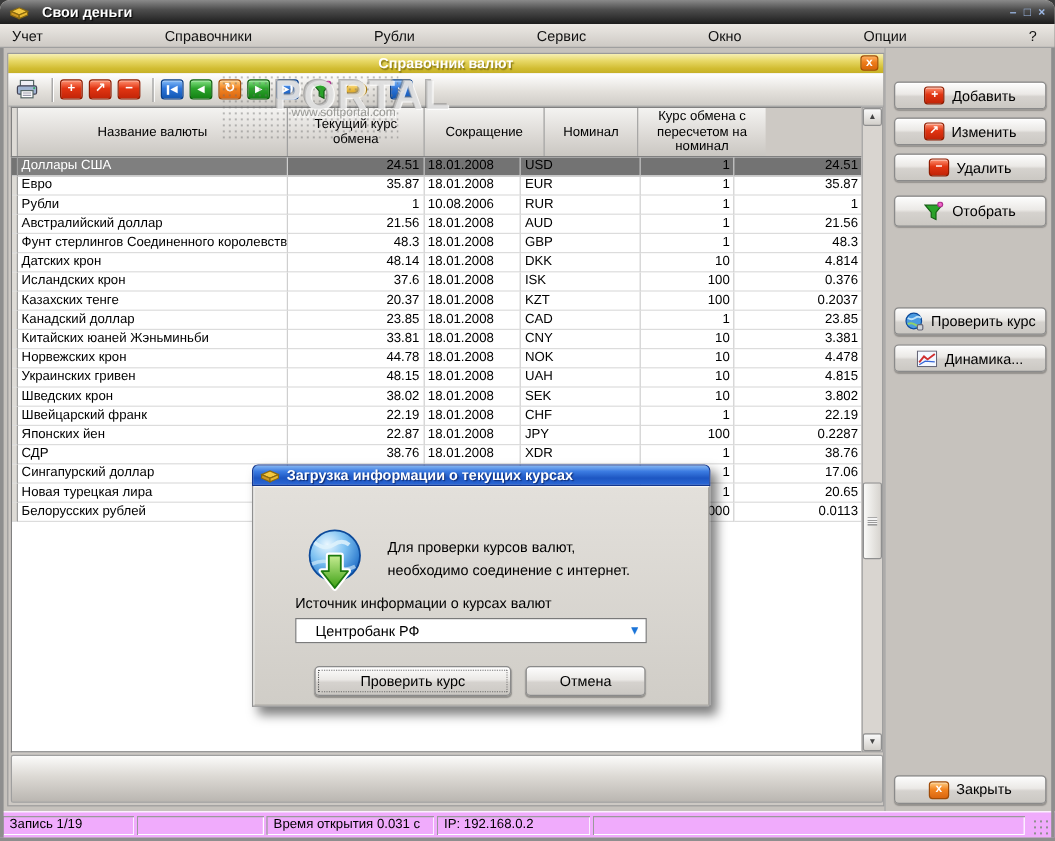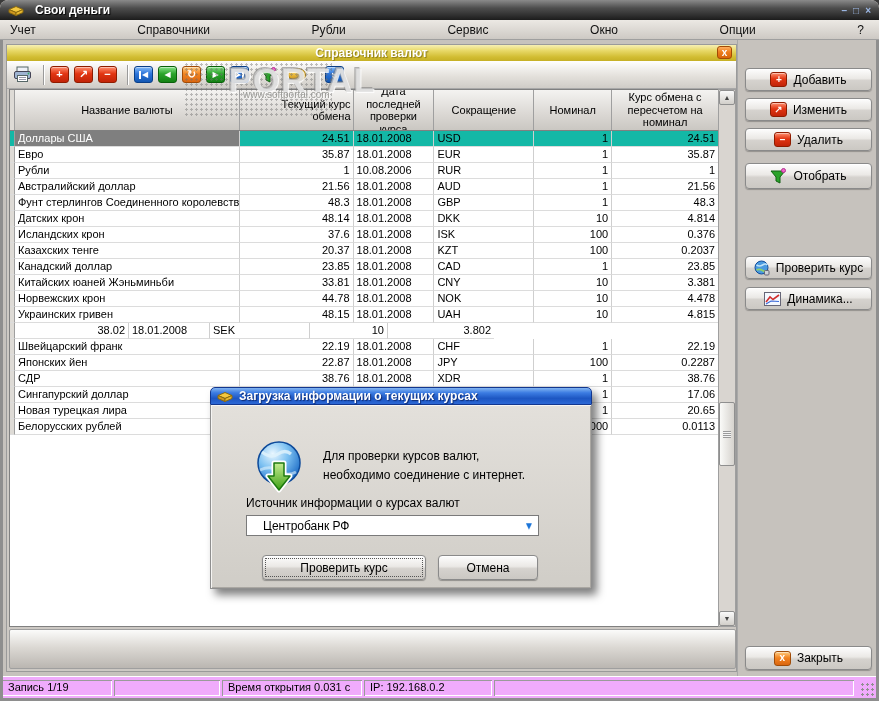--- a/index.html
+++ b/index.html
@@ -53,23 +53,23 @@
   .ghead{position:absolute;left:2px;top:44px;width:709px;height:42px;display:flex;border:1px solid #808080;border-right:none;}
   .hcell{background:linear-gradient(180deg,#f4f3f1,#dbd8d4 60%,#cac7c2);border-right:1px solid #9f9f9f;
     font-size:11px;line-height:12.5px;color:#000;display:flex;align-items:center;justify-content:center;
     text-align:center;padding:1px 2px;overflow:hidden;}
   .gbody{position:absolute;left:2px;top:86px;width:709px;height:496px;background:#fff;
     border:1px solid #808080;border-top:none;border-right:none;overflow:hidden;}
   .row{display:flex;height:16px;}
   .cell{border-right:1px solid #cfcfcf;border-bottom:1px solid #dcdcdc;font-size:11px;line-height:15px;
     padding:0 3px;white-space:nowrap;overflow:hidden;color:#000;}
   .gut{width:5px;padding:0;background:#dedbd6;border-right:1px solid #9f9f9f;}
-  .w0{width:225px;} .w1{width:114px;text-align:right;} .w2{width:81px;} .w3{width:100px;} .w4{width:78px;} .w5{width:106px;border-right:none;}
+  .w0{width:225px;} .w1{width:114px;} .w2{width:81px;} .w3{width:100px;} .w4{width:78px;} .w5{width:106px;border-right:none;}
   .ra{text-align:right;}
-  .row.selected .cell{background:#14b8a6;}
+  .row.selected .cell{background:#737373;}
   .row.selected .c0{background:#7f7f7f;color:#fff;}
 
   
   .vscroll{position:absolute;left:711px;top:44px;width:18px;height:538px;background:#d9d5d0;border:1px solid #9f9f9f;}
   .sbtn{position:absolute;left:0;width:16px;height:15px;background:linear-gradient(180deg,#fafafa,#d2cfca);
     border:1px solid #8f8f8f;border-radius:2px;text-align:center;font-size:7px;line-height:13px;color:#444;}
   .sthumb{position:absolute;left:0;top:312px;width:16px;height:64px;background:linear-gradient(90deg,#fafaf8,#d6d3ce);
     border:1px solid #8f8f8f;border-radius:2px;display:flex;align-items:center;justify-content:center;}
   .grip{width:8px;height:7px;background:repeating-linear-gradient(180deg,#9a9a9a 0 1px,#f4f4f4 1px 2px);}
 
@@ -204,21 +204,20 @@
         </span>
       <span class="ic blue" style="margin-left:14px;">
           <span class="chev-dn">»</span>
         </span>
     </div>
 
     <div class="ghead">
       <div class="hcell gut"></div>
       <div class="hcell w0">Название валюты</div>
       <div class="hcell w1">Текущий курс обмена</div>
-      <div class="hcell w2">Дата последней проверки курса</div>
       <div class="hcell w3">Сокращение</div>
       <div class="hcell w4">Номинал</div>
       <div class="hcell w5">Курс обмена с пересчетом на номинал</div>
     </div>
 
     <div class="gbody">
         <div class="row selected">
     <div class="cell gut"></div>
     <div class="cell w0 c0">Доллары США</div>
     <div class="cell w1 ra">24.51</div>
@@ -321,20 +320,21 @@
     <div class="cell gut"></div>
     <div class="cell w0 c0">Украинских гривен</div>
     <div class="cell w1 ra">48.15</div>
     <div class="cell w2">18.01.2008</div>
     <div class="cell w3">UAH</div>
     <div class="cell w4 ra">10</div>
     <div class="cell w5 ra">4.815</div>
   </div>
         <div class="row">
     <div class="cell gut"></div>
+    <div class="cell w0 c0">Шведских крон</div>
     <div class="cell w1 ra">38.02</div>
     <div class="cell w2">18.01.2008</div>
     <div class="cell w3">SEK</div>
     <div class="cell w4 ra">10</div>
     <div class="cell w5 ra">3.802</div>
   </div>
         <div class="row">
     <div class="cell gut"></div>
     <div class="cell w0 c0">Швейцарский франк</div>
     <div class="cell w1 ra">22.19</div>

